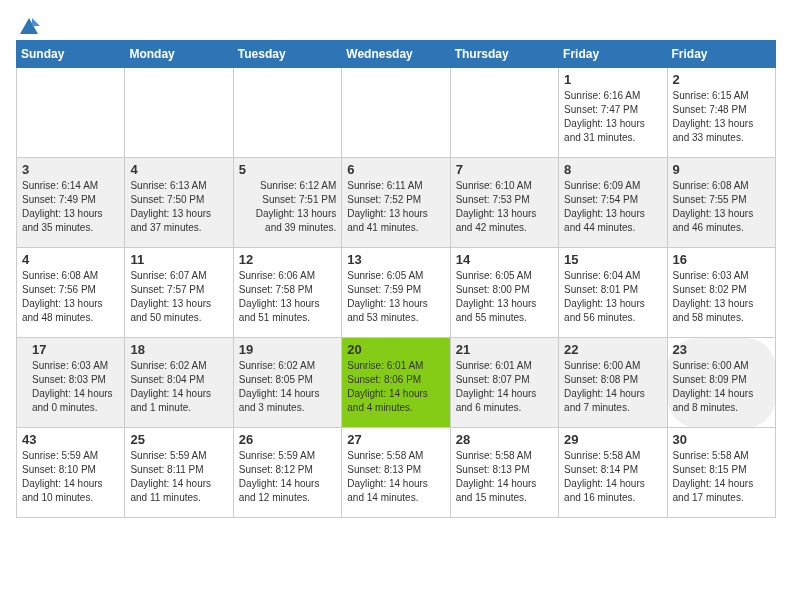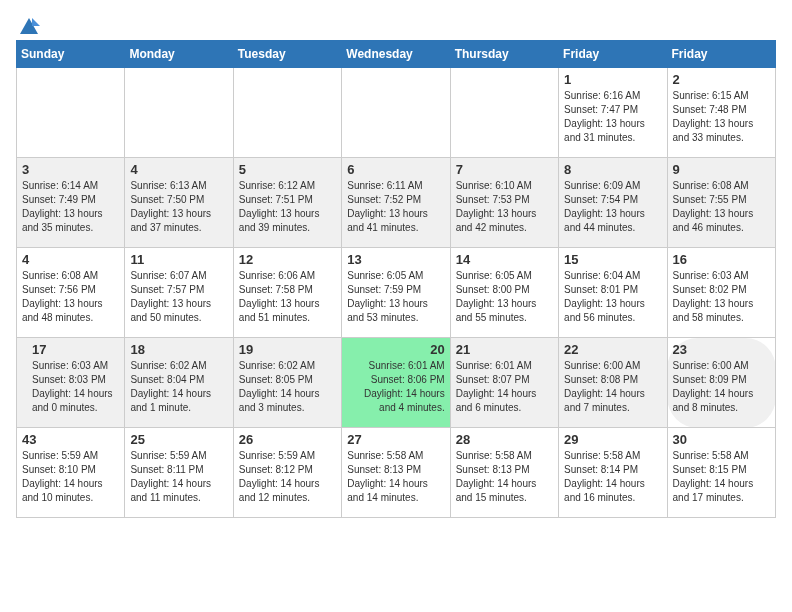--- a/index.html
+++ b/index.html
@@ -155,21 +155,21 @@
         </td>
         <td style="background: rgb(240, 240, 240);">
           <span class="day-num">4</span>
           <div class="day-info" style="white-space: pre-line;">Sunrise: 6:13 AM
 Sunset: 7:50 PM
 Daylight: 13 hours
 and 37 minutes.</div>
         </td>
         <td style="background: rgb(240, 240, 240);">
           <span class="day-num">5</span>
-          <div class="day-info" style="white-space: pre-line;">Sunrise: 6:12 AM
+          <div class="day-info" style="white-space: pre-line; text-align: right;">Sunrise: 6:12 AM
 Sunset: 7:51 PM
 Daylight: 13 hours
 and 39 minutes.</div>
         </td>
         <td style="background: rgb(240, 240, 240);">
           <span class="day-num">6</span>
           <div class="day-info" style="white-space: pre-line;">Sunrise: 6:11 AM
 Sunset: 7:52 PM
 Daylight: 13 hours
 and 41 minutes.</div>
@@ -262,21 +262,21 @@
 Daylight: 14 hours
 and 1 minute.</div>
         </td>
         <td style="background: rgb(240, 240, 240);">
           <span class="day-num">19</span>
           <div class="day-info" style="white-space: pre-line;">Sunrise: 6:02 AM
 Sunset: 8:05 PM
 Daylight: 14 hours
 and 3 minutes.</div>
         </td>
-        <td style="background: #86efac; text-align: right;">
+        <td style="background: #84cc16;">
           <span class="day-num">20</span>
           <div class="day-info" style="white-space: pre-line;">Sunrise: 6:01 AM
 Sunset: 8:06 PM
 Daylight: 14 hours
 and 4 minutes.</div>
         </td>
         <td style="background: rgb(240, 240, 240);">
           <span class="day-num">21</span>
           <div class="day-info" style="white-space: pre-line;">Sunrise: 6:01 AM
 Sunset: 8:07 PM

